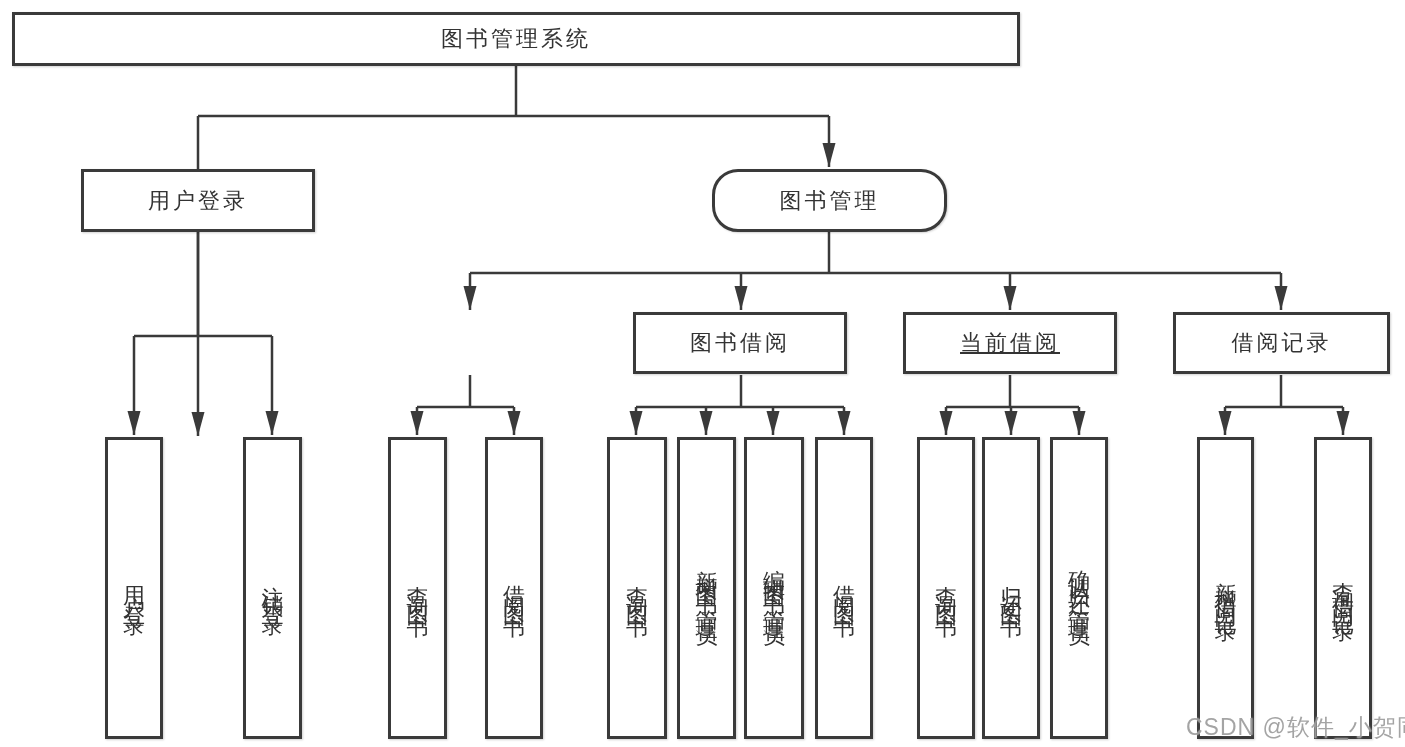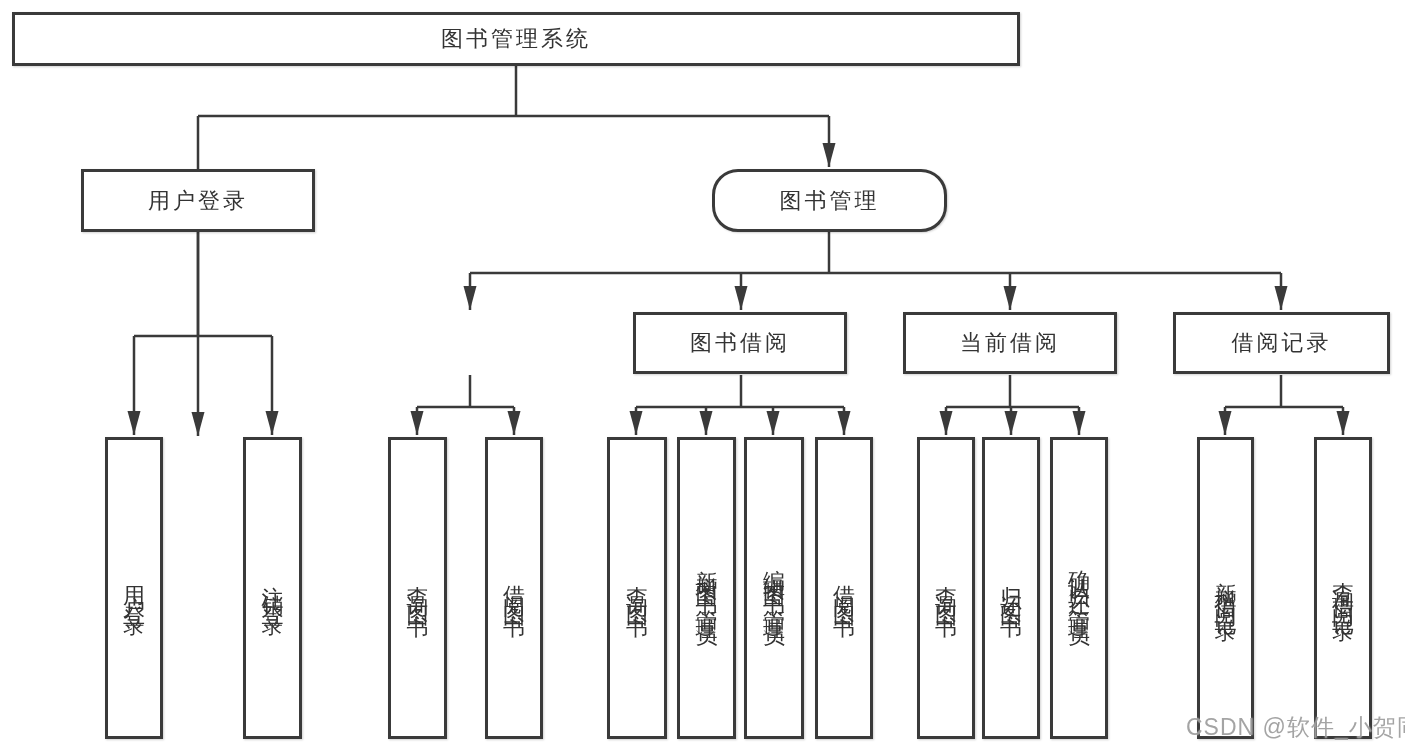--- a/index.html
+++ b/index.html
@@ -112,21 +112,21 @@
       <path d="M1343,407 V435" marker-end="url(#arrow)"></path>
     </g>
   </svg>
 
   <div class="node hbox" style="left:12px; top:12px; width:1008px; height:54px;">图书管理系统</div>
 
   <div class="node hbox" style="left:81px; top:169px; width:234px; height:63px;">用户登录</div>
   <div class="node hbox" style="left:712px; top:169px; width:235px; height:63px;border-radius:26px;">图书管理</div>
 
   <div class="node hbox" style="left:633px; top:312px; width:214px; height:62px;">图书借阅</div>
-  <div class="node hbox" style="left:903px; top:312px; width:214px; height:62px;">当前借阅</div>
+  <div class="node hbox" style="left:903px; top:312px; width:214px; height:62px;text-decoration:underline;">当前借阅</div>
   <div class="node hbox" style="left:1173px; top:312px; width:217px; height:62px;">借阅记录</div>
 
   <div class="node vbox short" style="left:105px; top:437px; width:58px; height:302px;">用户登录</div>
   <div class="node vbox short" style="left:243px; top:437px; width:59px; height:302px;">注销登录</div>
 
   <div class="node vbox short" style="left:388px; top:437px; width:59px; height:302px;">查询图书</div>
   <div class="node vbox short" style="left:485px; top:437px; width:58px; height:302px;">借阅图书</div>
 
   <div class="node vbox short" style="left:607px; top:437px; width:60px; height:302px;">查询图书</div>
   <div class="node vbox" style="left:677px; top:437px; width:59px; height:302px;">新增图书（管理员）</div>

